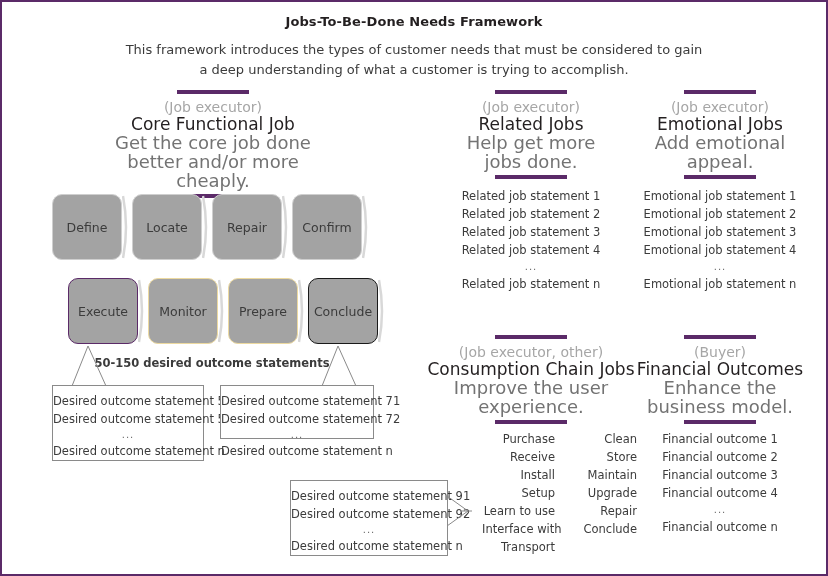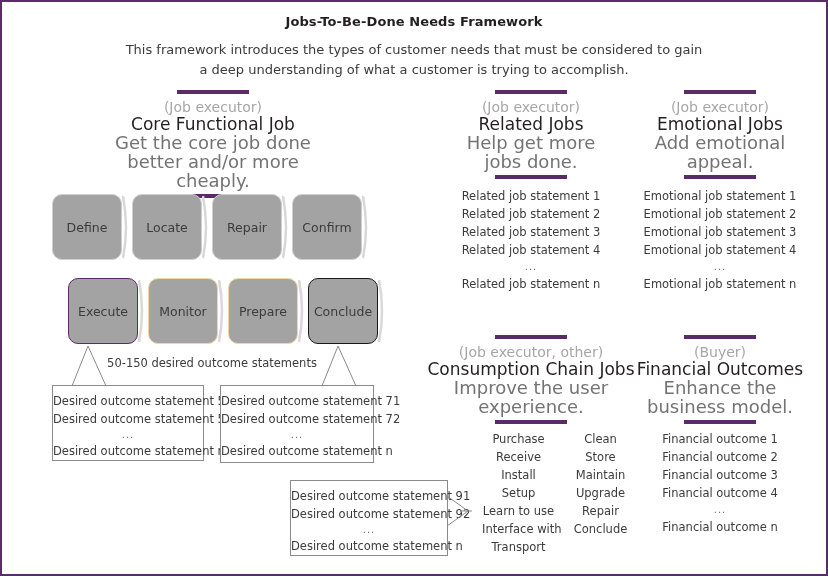--- a/index.html
+++ b/index.html
@@ -113,37 +113,38 @@
     letter-spacing: 1px;
     font-size: 10px;
   }
   .tail-svg { position: absolute; pointer-events: none; overflow: visible; }
 
   .mid-note {
     font-size: 11.5px;
     color: #3b3b3b;
     text-align: center;
     width: 260px;
+    font-weight: bold;
   }
 
   
   .stmt-list {
     text-align: center;
     font-size: 11.5px;
     color: #3b3b3b;
   }
   .stmt-list .line { line-height: 18px; white-space: nowrap; }
   .stmt-list .ellipsis {
     line-height: 16px; color: #6b6b6b; font-size: 10px; letter-spacing: 1px;
   }
 
   
   .chain-cols { display: flex; font-size: 11.5px; color: #3b3b3b; }
   .chain-col { width: 82px; }
-  .chain-col .line { line-height: 18px; white-space: nowrap; text-align: center; margin-left: 9px; }
+  .chain-col .line { line-height: 18px; white-space: nowrap; text-align: right; margin-left: 9px; }
 </style>
 </head>
 <body>
 
 <div id="frame">
 
   <div class="abs" id="page-title">Jobs-To-Be-Done Needs Framework</div>
   <div class="abs" id="page-subtitle">
     <div>This framework introduces the types of customer needs that must be considered to gain</div>
     <div>a deep understanding of what a customer is trying to accomplish.</div>
@@ -238,21 +239,21 @@
   <div class="abs callout" style="left:50px; top:383px; width:152px; height:76px; padding-top:6px;">
     <div class="line">Desired outcome statement 51</div>
     <div class="line">Desired outcome statement 52</div>
     <div class="ellipsis">...</div>
     <div class="line">Desired outcome statement n</div>
   </div>
 
   <svg class="tail-svg" style="left:216px; top:342px; width:170px; height:44px;">
     <path d="M120 2 L104 42 M120 2 L138 42" stroke="#8a8a8a" stroke-width="1" fill="none"></path>
   </svg>
-  <div class="abs callout" style="left:218px; top:383px; width:154px; height:78px; padding-top:6px;">
+  <div class="abs callout" style="left:218px; top:383px; width:154px; height:54px; padding-top:6px;">
     <div class="line">Desired outcome statement 71</div>
     <div class="line">Desired outcome statement 72</div>
     <div class="ellipsis">...</div>
     <div class="line">Desired outcome statement n</div>
   </div>
 
   <div class="abs callout" style="left:288px; top:478px; width:158px; height:76px; padding-top:6px;">
     <div class="line">Desired outcome statement 91</div>
     <div class="line">Desired outcome statement 92</div>
     <div class="ellipsis">...</div>

